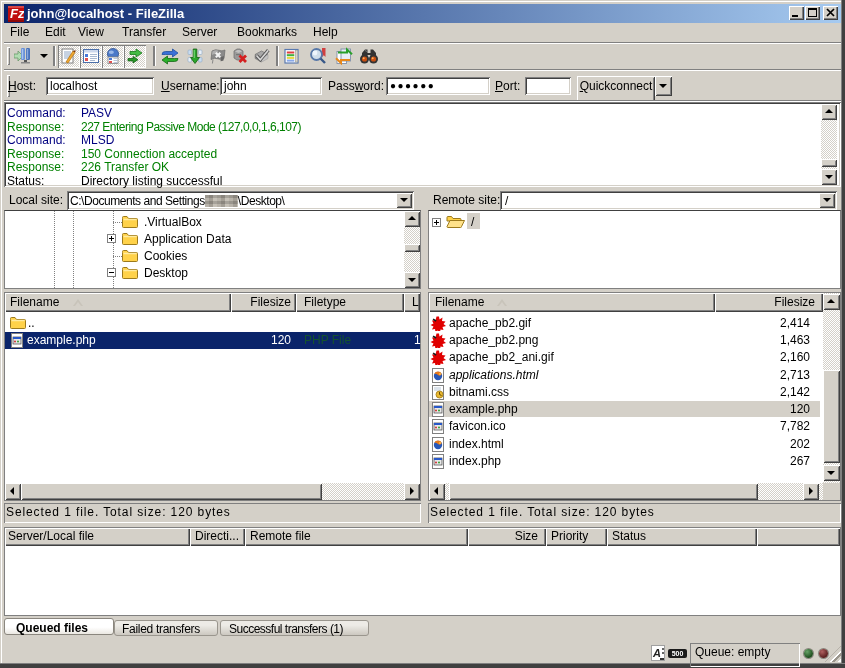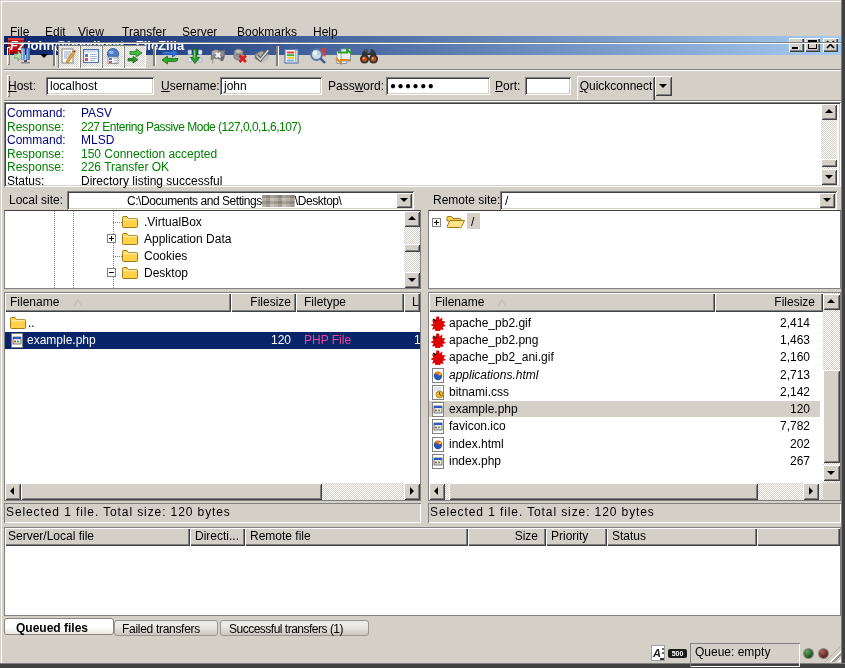--- a/index.html
+++ b/index.html
@@ -30,21 +30,21 @@
 .green { color:#008000; }
 .row { position:absolute; height:17px; line-height:17px; white-space:nowrap; }
 .cell { position:absolute; line-height:17px; white-space:nowrap; }
 </style>
 </head>
 <body>
 <div class="win"></div>
 <div class="abs" style="left:841px; top:0; width:4px; height:668px; background:linear-gradient(to right, #808080 1px, #404040 1px);"></div>
 <div class="abs" style="left:0; top:663px; width:845px; height:5px; background:linear-gradient(to bottom, #808080 1px, #404040 1px);"></div>
 
-<div class="abs" style="left:4px; top:4px; width:837px; height:19px; background:linear-gradient(to right,#0a246a,#a6caf0);margin-top:32px;">
+<div class="abs" style="left:4px; top:4px; width:837px; height:19px; background:linear-gradient(to right,#0a246a,#a6caf0);">
 
   <svg class="abs" style="left:4px; top:1.5px;" width="16" height="16">
     <rect x="0" y="0" width="16" height="16" fill="#bf0f0f"></rect>
     <rect x="0" y="0" width="16" height="2" fill="#d94545"></rect>
     <rect x="0" y="14" width="16" height="2" fill="#8f0808"></rect>
     <text x="2" y="12" font-family="Liberation Sans" font-style="italic" font-weight="bold" font-size="13" fill="#fff">Fz</text>
   </svg>
   <div class="abs txt" style="left:23px; top:0; line-height:19px; color:#fff; font-weight:bold; font-size:13px;">john@localhost - FileZilla</div>
 
   <div class="abs raised1" style="left:785px; top:2px; width:15px; height:14px; background:#d4d0c8; box-shadow: inset 1px 1px 0 #fff, inset -1px -1px 0 #404040, inset -2px -2px 0 #808080;">
@@ -244,21 +244,21 @@
     <div class="abs raised" style="left:0; top:55px; width:16px; height:8px; background:#d4d0c8;"></div>
     <div class="abs raised" style="left:0; top:65px; width:16px; height:16px; background:#d4d0c8;">
         <div class="abs darr" style="left:4px; top:6px;"></div>
       </div>
   </div>
 </div>
 
 <div class="abs" id="siterow" style="left:4px; top:189px; width:837px; height:21px;">
   <div class="abs lbl" style="left:5px; top:2px;">Local site:</div>
   <div class="abs sunken white" style="left:63px; top:2px; width:347px; height:19px;">
-    <div class="abs txt" style="left:12px; top:3px; letter-spacing:-0.45px;padding-left:48px;"><span>C:\Documents and Settings</span><span style="display:inline-block; width:33px; height:12px; vertical-align:-2px; background:
+    <div class="abs txt" style="left:3px; top:3px; letter-spacing:-0.45px;"><span>C:\Documents and Settings</span><span style="display:inline-block; width:33px; height:12px; vertical-align:-2px; background:
       repeating-linear-gradient(to right, #c4c0b8 0 4px, #aeaaa2 4px 8px, #d2cec6 8px 12px),
       repeating-linear-gradient(to bottom, rgba(150,146,140,0.5) 0 3px, rgba(225,221,215,0.5) 3px 6px); background-blend-mode:multiply;"></span><span>\Desktop\</span></div>
     <div class="abs raised" style="left:329px; top:2px; width:16px; height:15px; background:#d4d0c8;">
         <div class="abs darr" style="left:4px; top:5px;"></div>
       </div>
   </div>
   <div class="abs lbl" style="left:429px; top:2px;">Remote site:</div>
   <div class="abs sunken white" style="left:496px; top:2px; width:337px; height:19px;">
     <div class="abs txt" style="left:5px; top:3px;">/</div>
     <div class="abs raised" style="left:319px; top:2px; width:16px; height:15px; background:#d4d0c8;">
@@ -339,21 +339,21 @@
     <div class="abs txt" style="left:8px; top:2px;">L</div>
   </div>
 
   <div class="row" style="left:5px; top:22px;"><svg width="16" height="13" style="vertical-align:-2px;">
         <path d="M0.5 3.5 v8 a1 1 0 0 0 1 1 h13 a1 1 0 0 0 1-1 v-7 a1 1 0 0 0-1-1 h-8 l-1.5-2 h-3.5 a1 1 0 0 0-1 1 Z" fill="#ffd24a" stroke="#9c7a1c"></path>
         <path d="M1.5 4.5 h13" stroke="#ffeba0" stroke-width="1.5"></path>
       </svg><span style="margin-left:2px;">..</span></div>
   <div class="abs" style="left:0; top:39px; width:415px; height:17px; background:#0a246a;"></div>
   <div class="cell" style="left:22px; top:39px; color:#fff;">example.php</div>
   <div class="cell" style="left:226px; top:39px; width:60px; text-align:right; color:#fff;">120</div>
-  <div class="cell" style="left:299px; top:39px; color:#ec4899;">PHP File</div>
+  <div class="cell" style="left:299px; top:39px; color:#14532d;">PHP File</div>
   <div class="cell" style="left:409px; top:39px; color:#fff;">1</div>
   <svg class="abs" style="left:5px; top:40px;" width="15" height="15">
       <rect x="1.5" y="0.5" width="11" height="14" fill="#fff" stroke="#808080"></rect>
       <rect x="3" y="4" width="8" height="7" fill="#e8e8e8" stroke="#404040" stroke-width="0.7"></rect>
       <rect x="3" y="4" width="8" height="2" fill="#2858c8"></rect>
       <circle cx="5" cy="8.5" r="1" fill="#d03030"></circle>
       <circle cx="8" cy="8.5" r="1" fill="#30a030"></circle>
     </svg>
 
   <div class="abs checker" style="left:0; top:190px; width:415px; height:17px;">

